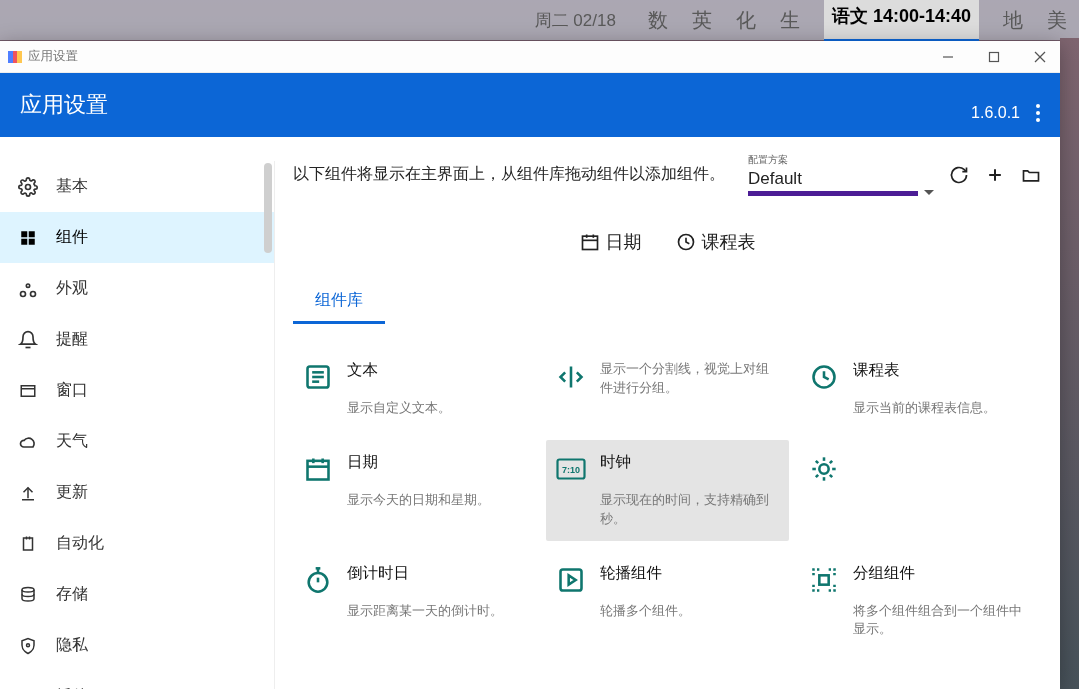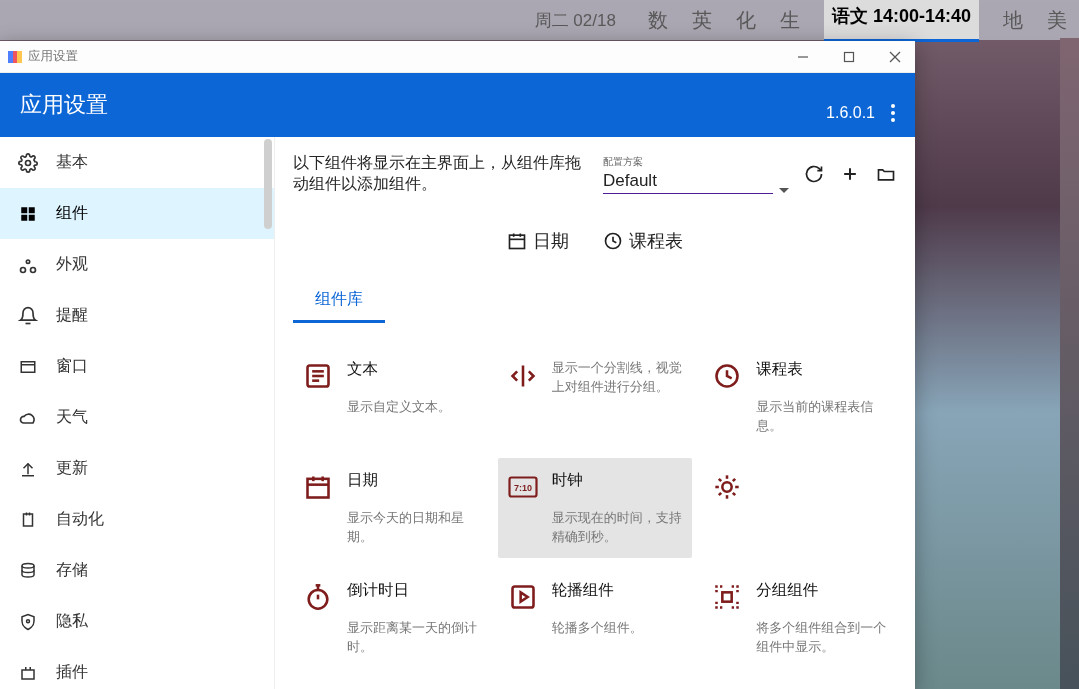--- a/index.html
+++ b/index.html
@@ -9,60 +9,60 @@
 .bg-sky { position: absolute; inset: 0; background: linear-gradient(180deg, #7a6270 0%, #4f3a4a 30%, #88a5b8 60%, #6b888a 100%); }
 .schedule-bar { position: absolute; top: 0; left: 0; right: 0; height: 40px; background: rgba(180,180,190,0.85); display: flex; align-items: center; font-size: 18px; color: #595959; gap: 24px; padding: 0 12px; justify-content: flex-end; }
 .schedule-bar .date { margin-right: 8px; font-size:17px; }
 .schedule-bar .subject { padding: 0 0px; font-size:20px; }
 .schedule-bar .active-subject { background: #dcdcdc; color: #000; font-weight: bold; border-bottom: 3px solid #0c66d6; padding: 5px 8px 11px; }
 .schedule-bar .time-range { font-size: 18px; }
 
 .right-edge { position: absolute; right: 0; top: 38px; bottom: 0; width: 19px; background: linear-gradient(#7f6570, #47525a); }
 
 
-.window { position: absolute; left: 0; top: 41px; width: 915px; height: 648px; background: #ffffff; box-shadow: 0 4px 20px rgba(0,0,0,0.3); display: flex; flex-direction: column; }
+.window { position: absolute; left: 0; top: 41px; width: 1060px; height: 648px; background: #ffffff; box-shadow: 0 4px 20px rgba(0,0,0,0.3); display: flex; flex-direction: column; }
 .titlebar { height: 32px; display: flex; align-items: center; padding: 0 8px; font-size: 12.5px; color: #777; background: #fdfdfd; border-bottom: 1px solid #eee; }
 .titlebar .wicon { width: 14px; height: 12px; margin-right: 6px; background: linear-gradient(90deg,#4f7fff 33%, #f0545e 33%, #f0545e 66%, #ffc750 66%); }
 .win-controls { margin-left: auto; display: flex; gap: 28px; color: #555; font-size: 14px; }
 .win-controls span { width: 18px; text-align: center; }
 
 .header-bar { height: 64px; background: #0c66d6; color: #fff; display: flex; align-items: center; padding: 0 20px; font-size: 22px; }
 .header-right { margin-left: auto; display: flex; align-items: center; gap: 16px; font-size: 16px; margin-top: 16px; }
 .kebab { display: flex; flex-direction: column; gap: 3px; }
 .kebab span { width: 4px; height: 4px; background: #fff; border-radius: 50%; }
 
 .body { flex: 1; display: flex; min-height: 0; }
 
 
-.sidebar { width: 275px; border-right: 1px solid #eee; position: relative; overflow-y: auto; }
+.sidebar { width: 275px; border-right: 1px solid #eee; position: relative; overflow-y: auto; margin-top: 24px; }
 .sidebar-scrollbar { position: absolute; right: 0; top: 0; width: 12px; height: 100%; }
 .sidebar-thumb { position: absolute; right: 2px; top: 2px; width: 8px; height: 90px; background: #cfcfcf; border-radius: 4px; }
 .side-item { height: 51px; display: flex; align-items: center; padding: 0 18px; gap: 18px; font-size: 16px; color: #333; cursor: default; }
 .side-item.selected { background: #def4ff; color: #000000; align-items: center; }
 .side-icon { width: 20px; height: 20px; display: flex; align-items: center; justify-content: center; color: inherit; }
 
 
 .main { flex: 1; padding: 16px 18px 0 18px; overflow: hidden; display: flex; flex-direction: column; }
 .top-row { display: flex; align-items: center; gap: 14px; }
 .hint { font-size: 16px; color: #252525; flex: 1; }
 .scheme-box { display: flex; flex-direction: column; }
 .scheme-label { font-size: 10px; color: #666; }
-.scheme-select { font-size: 17px; color: #222; border: none; border-bottom: 1px solid #4c1d95; width: 170px; background: transparent; padding: 2px 0; }
+.scheme-select { font-size: 17px; color: #222; border: none; border-bottom: 5px solid #4c1d95; width: 170px; background: transparent; padding: 2px 0; }
 .icon-btn { width: 22px; height: 22px; display: flex; align-items: center; justify-content: center; color: #222; }
 
 .preview-row { display: flex; gap: 34px; justify-content: center; margin-top: 34px; font-size: 18px; color: #222; }
 .preview-item { display: flex; align-items: center; gap: 6px; }
 
 .tab-row { margin-top: 36px; }
 .tab { font-size: 16px; color: #0c66d6; padding: 0 22px 10px; border-bottom: 3px solid #0c66d6; display: inline-block; }
 
 .grid { margin-top: 24px; display: grid; grid-template-columns: repeat(3, 1fr); gap: 10px 10px; }
 .card { display: flex; gap: 14px; padding: 12px 10px; border-radius: 2px; }
 .card.hover { background: #e4e4e4; }
-.card-icon { width: 30px; height: 30px; flex-shrink: 0; display: flex; align-items: center; justify-content: center; color: #7f1d1d; margin-top: 2px; }
+.card-icon { width: 30px; height: 30px; flex-shrink: 0; display: flex; align-items: center; justify-content: center; color: #0f766e; margin-top: 2px; }
 .card-body { display: flex; flex-direction: column; gap: 18px; }
 .card-title { font-size: 15.5px; color: #111; }
 .card-desc { font-size: 13px; color: #777; line-height: 1.45; }
 
 svg { display: block; }
 </style>
 </head>
 <body>
 
 <div class="bg-sky"></div>

